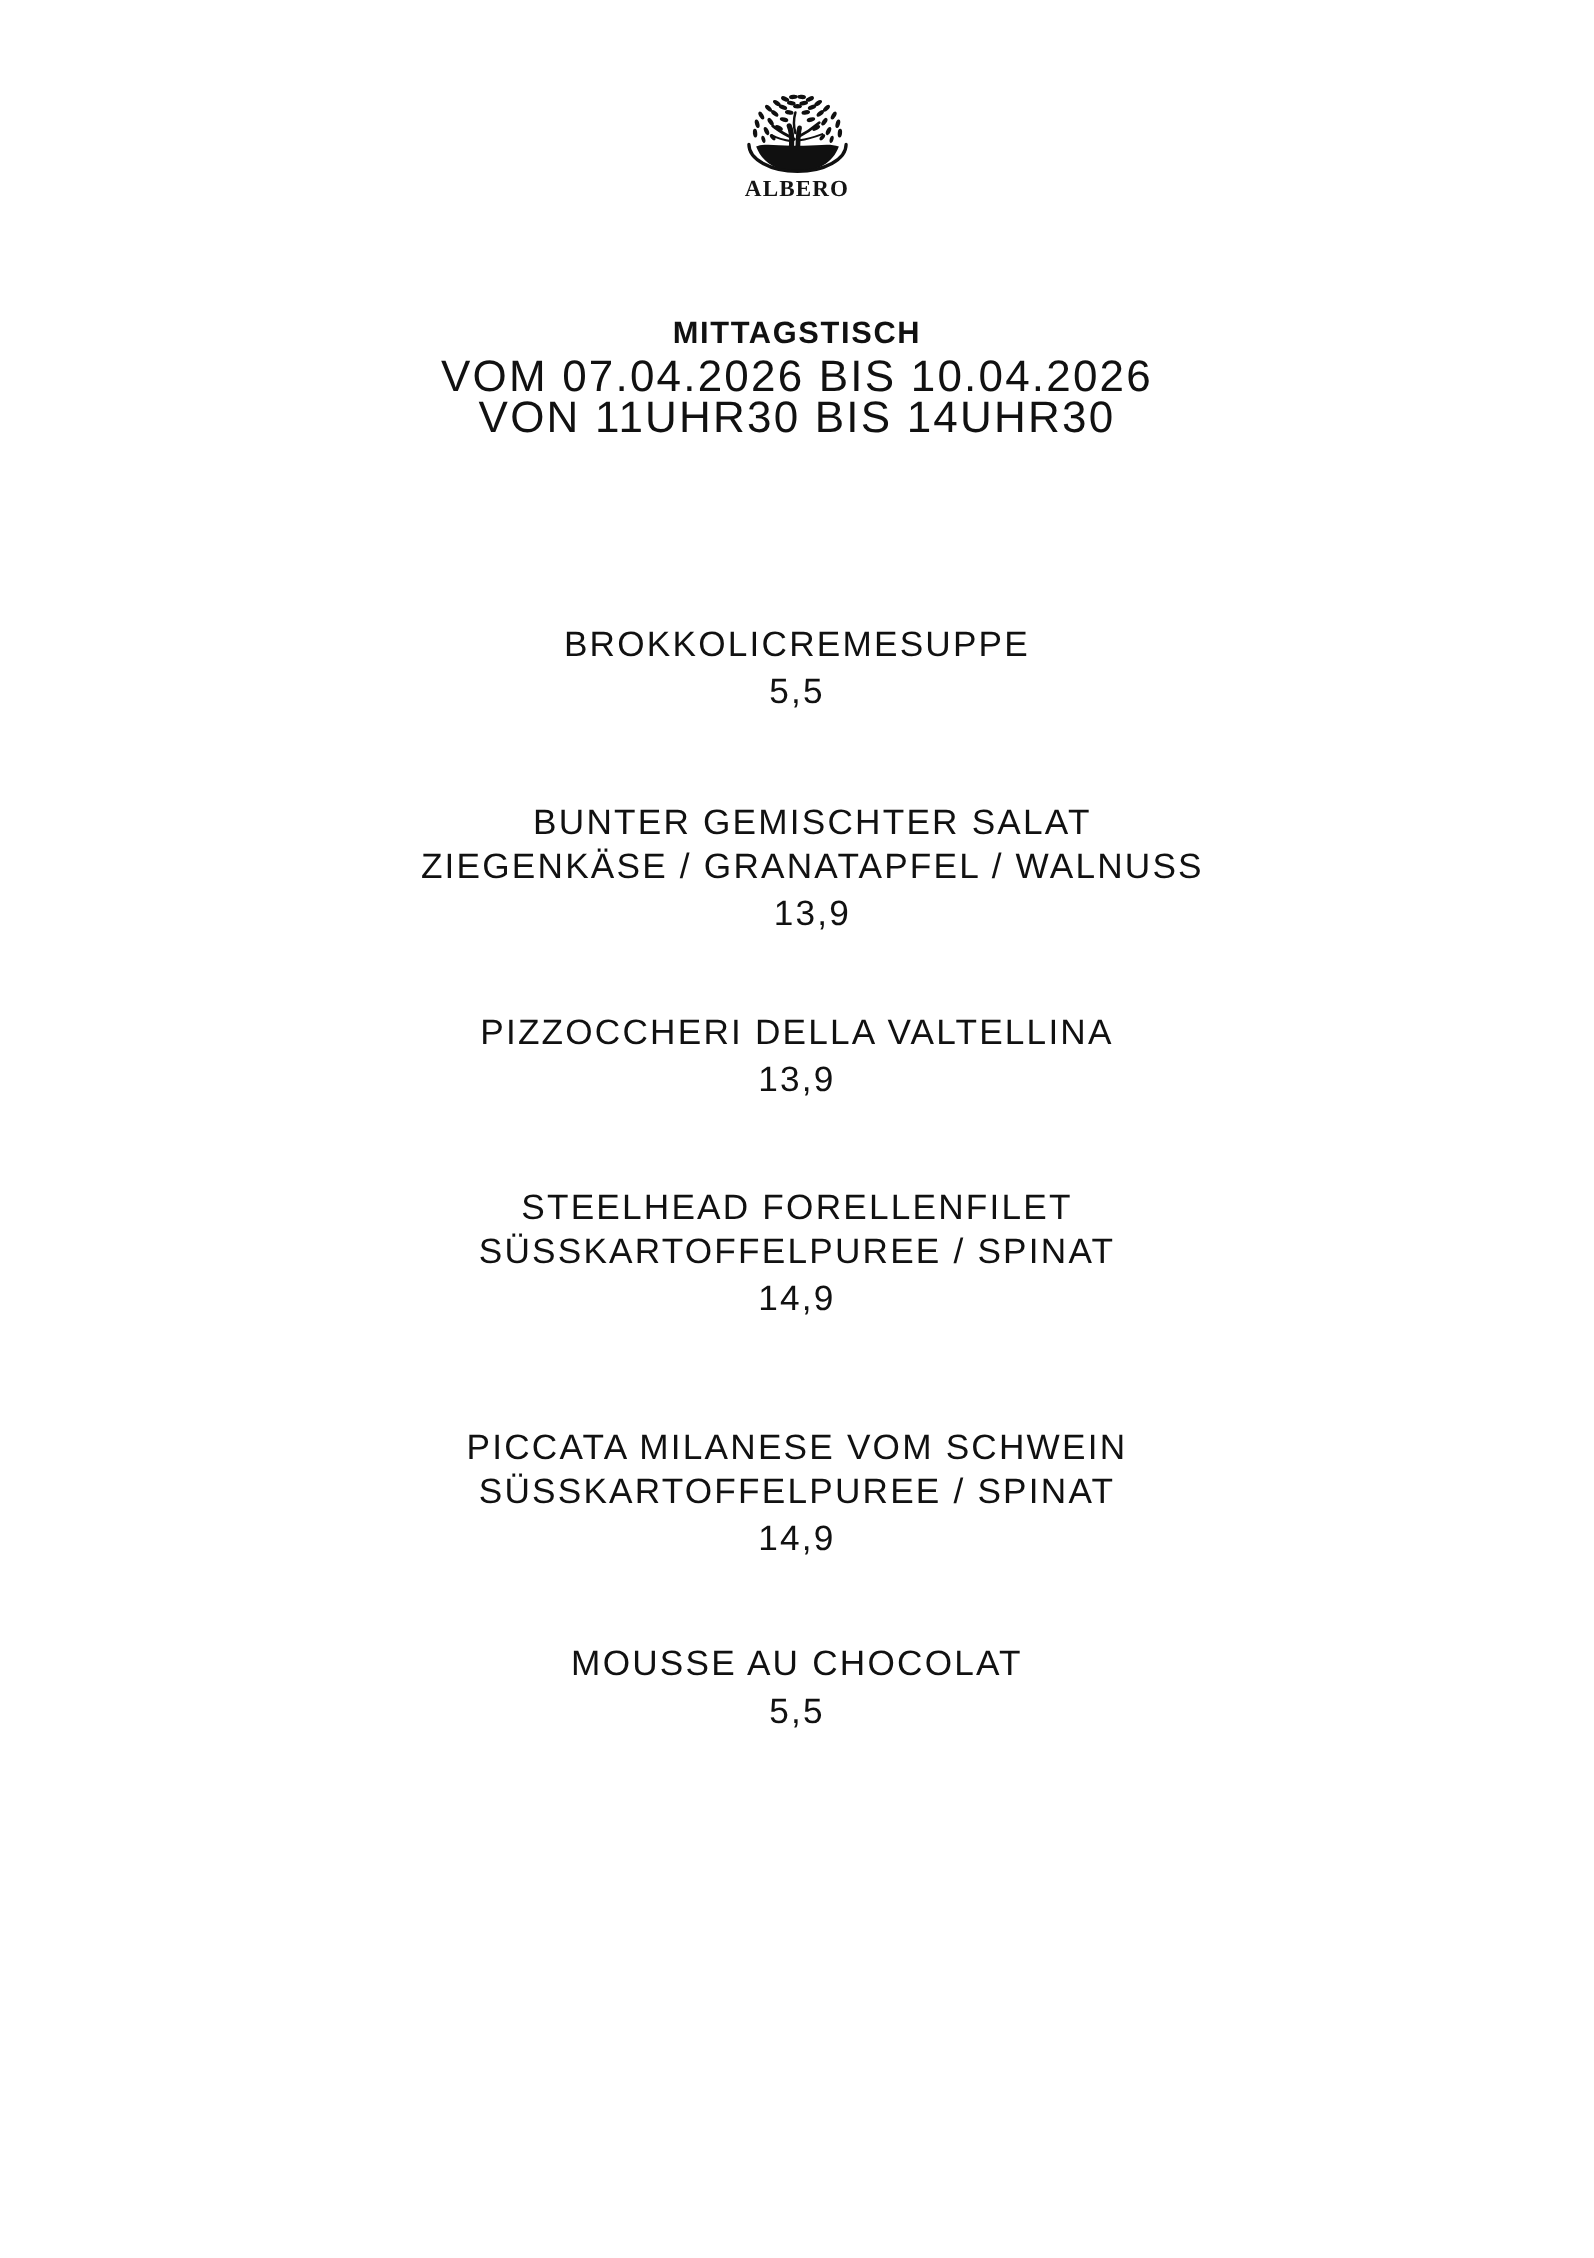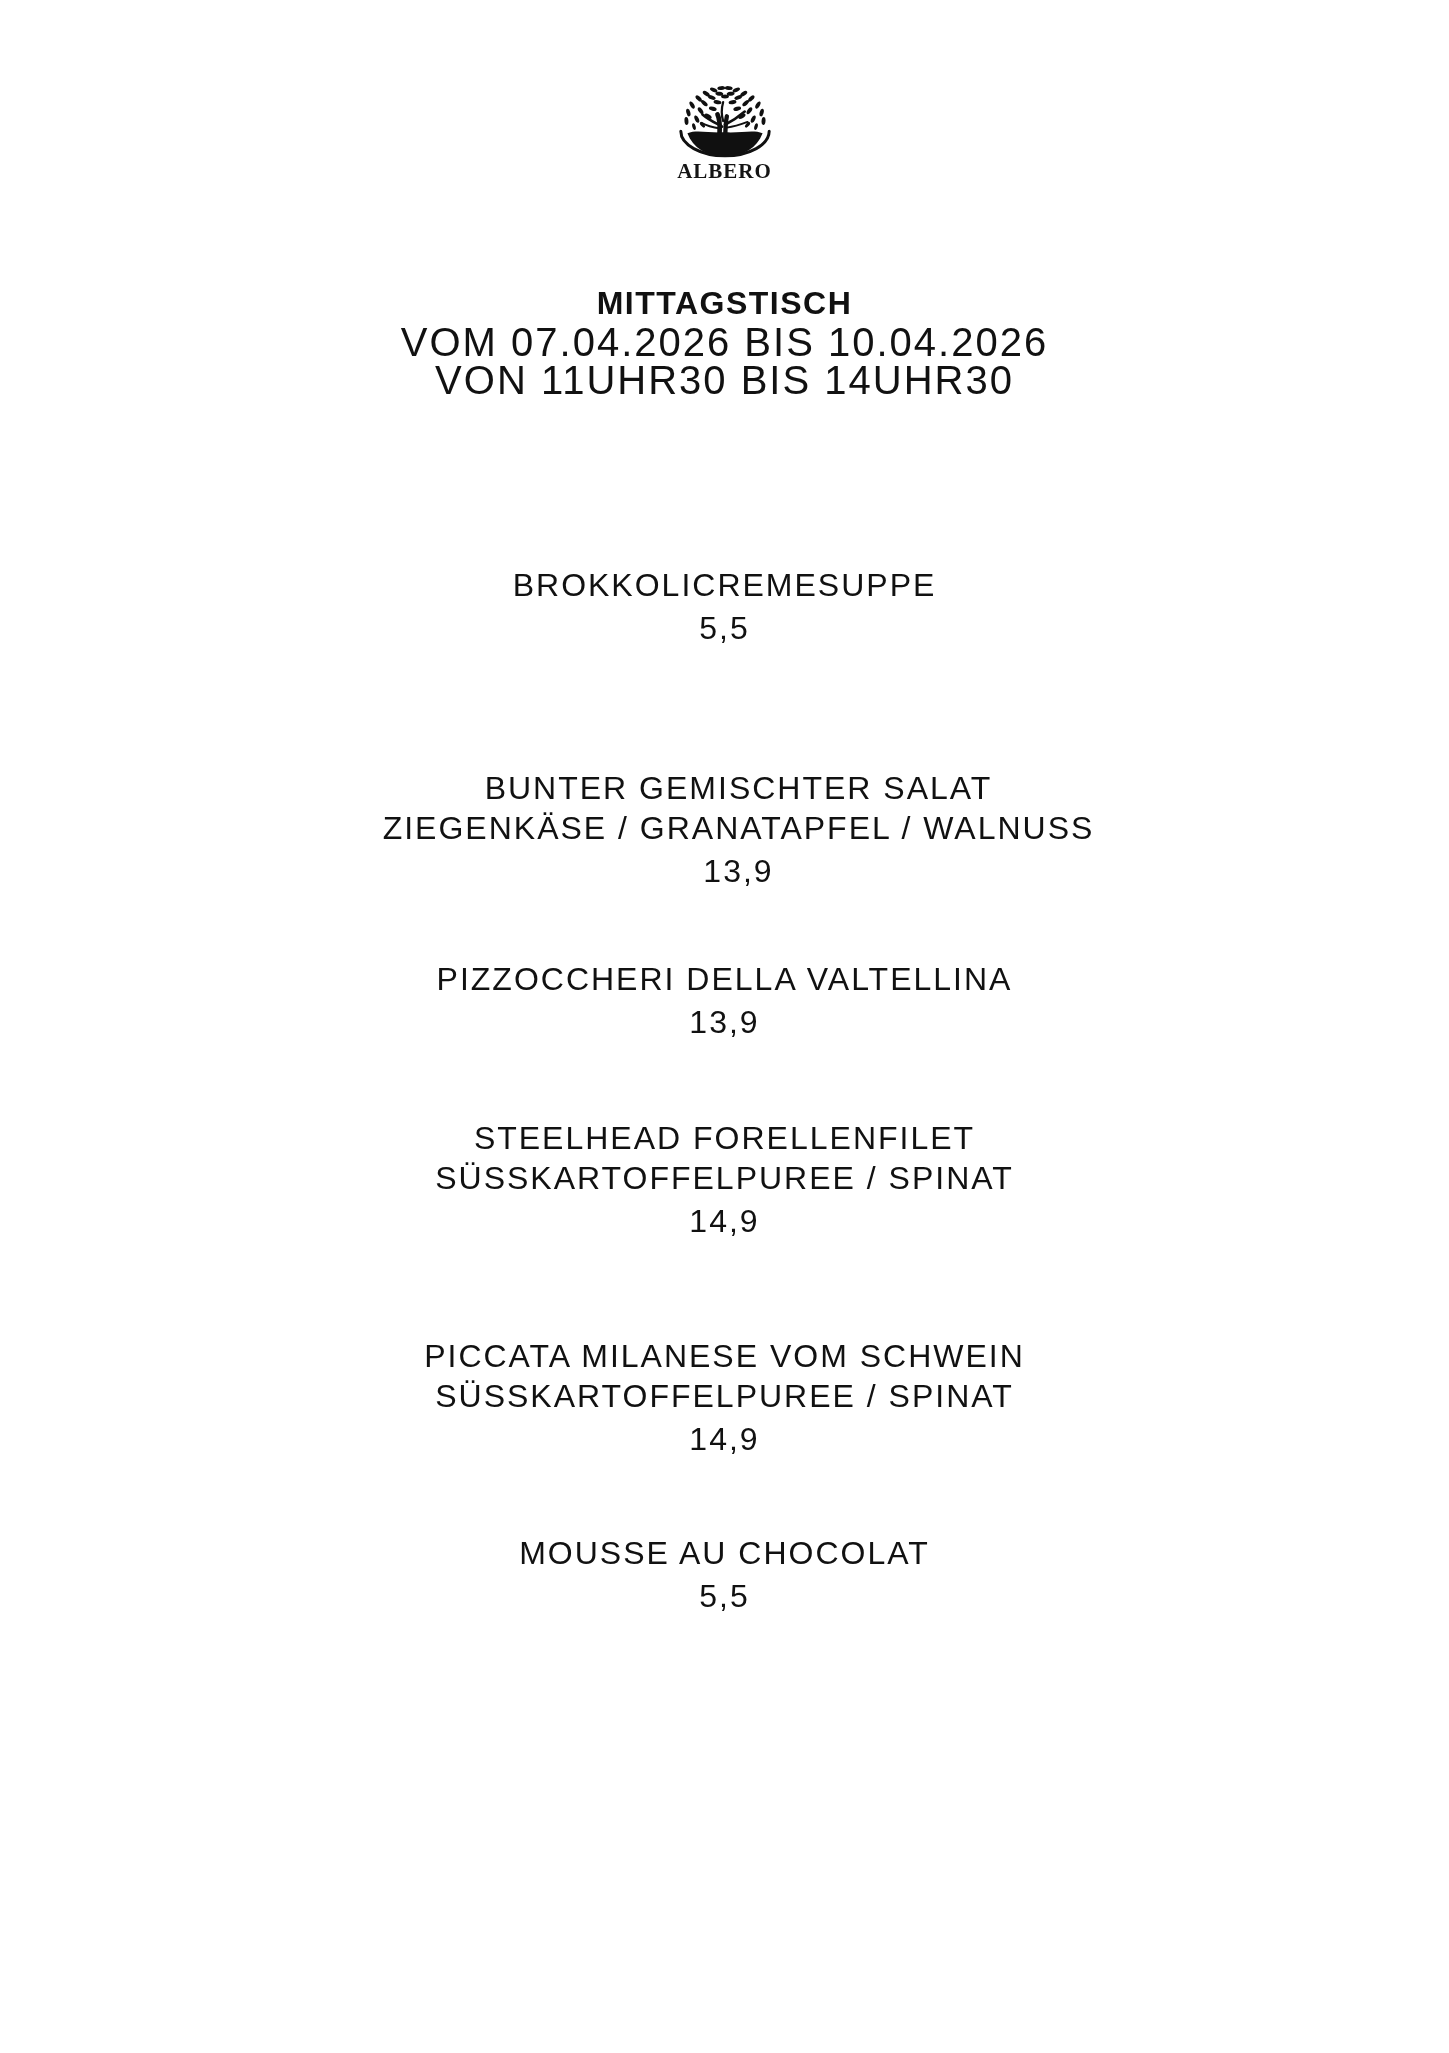--- a/index.html
+++ b/index.html
@@ -23,41 +23,41 @@
     font-family: "Liberation Serif", "DejaVu Serif", serif;
     font-weight: 700;
     font-size: 21px;
     line-height: 22px;
     letter-spacing: 1px;
     color: #141414;
   }
   
   .menu-title {
     margin-top: 101px;
-    font-size: 32px;
+    font-size: 28px;
     line-height: 40px;
     font-weight: 700;
     letter-spacing: 1.5px;
   }
   .date-block {
     font-size: 40px;
     line-height: 38px;
     font-weight: 400;
     letter-spacing: 2px;
   }
   
   .menu-list { margin-top: 166px; }
   .menu-item {
     font-size: 32px;
     line-height: 40px;
     letter-spacing: 2px;
     font-weight: 400;
   }
   .item-price { margin-top: 3px; }
-  .menu-item:nth-child(1) { margin-bottom: 120px; }
+  .menu-item:nth-child(1) { margin-bottom: 79px; }
   .menu-item:nth-child(2) { margin-bottom: 68px; padding-left: 28px; }
   .menu-item:nth-child(3) { margin-bottom: 76px; }
   .menu-item:nth-child(4) { margin-bottom: 95px; }
   .menu-item:nth-child(5) { margin-bottom: 74px; }
   .leaf { fill: #101010; }
   .branch { stroke: #101010; fill: none; stroke-linecap: round; }
 </style>
 </head>
 <body>
 

